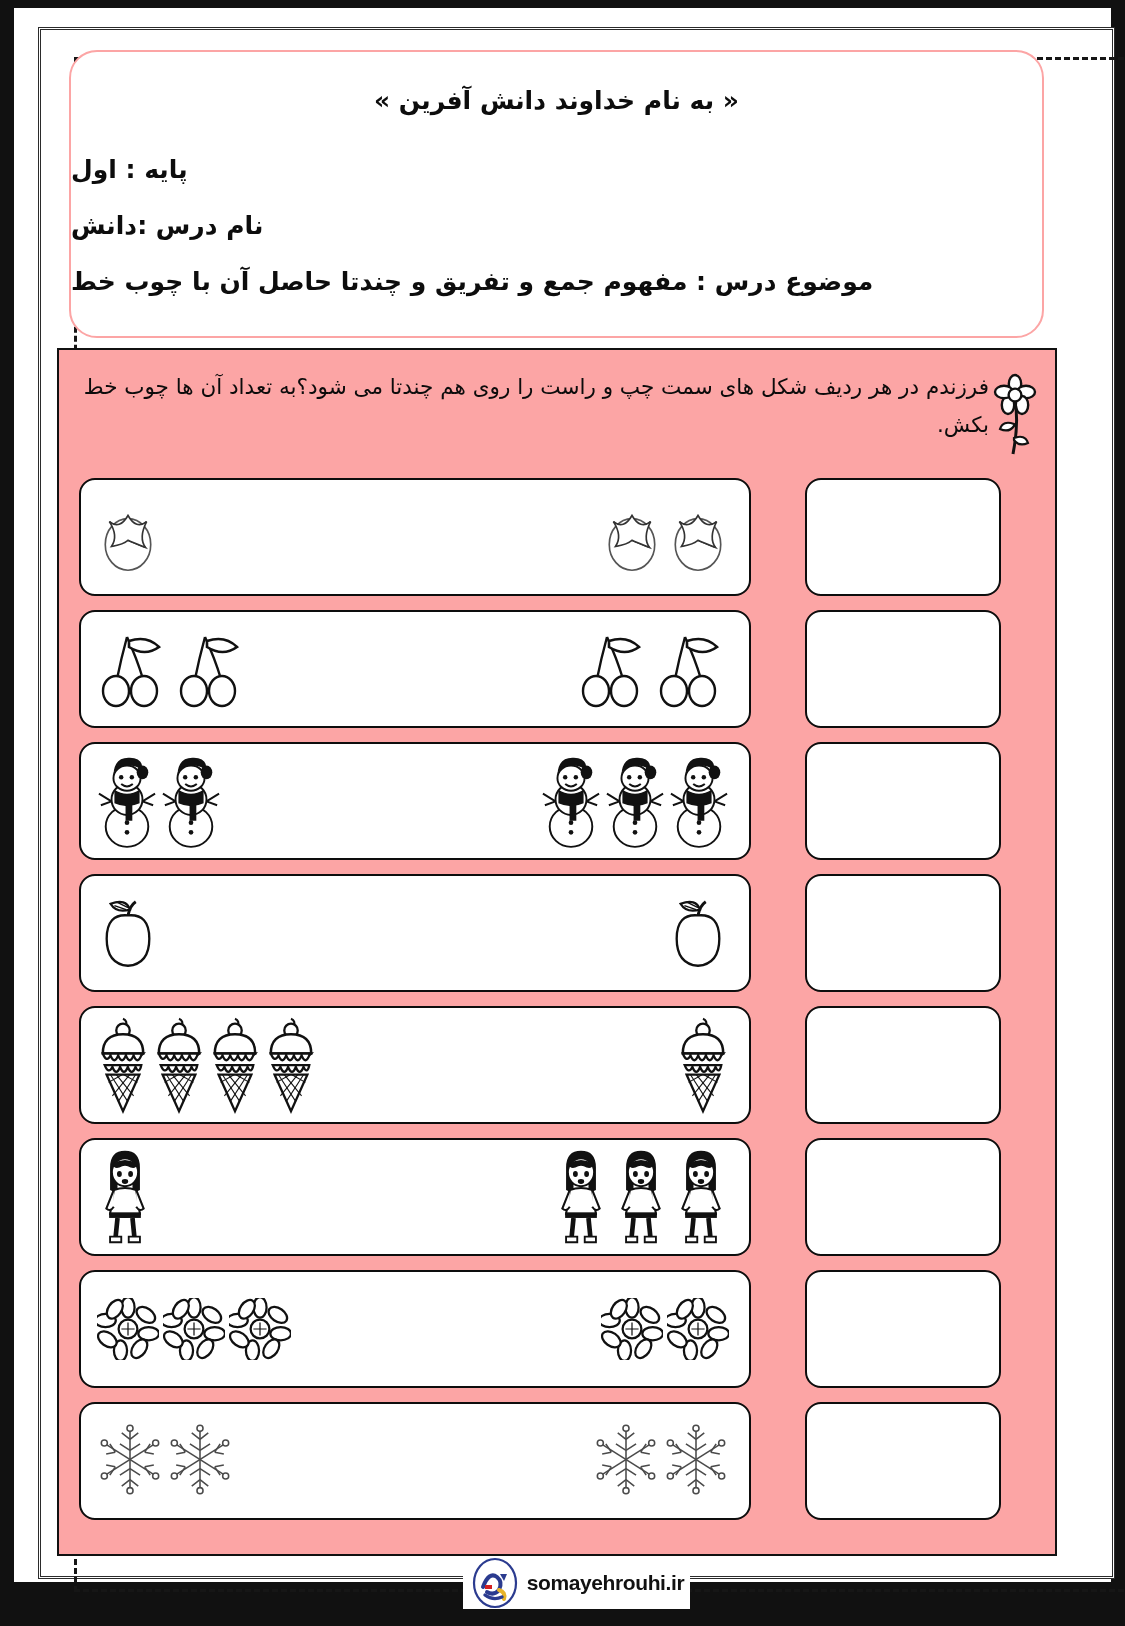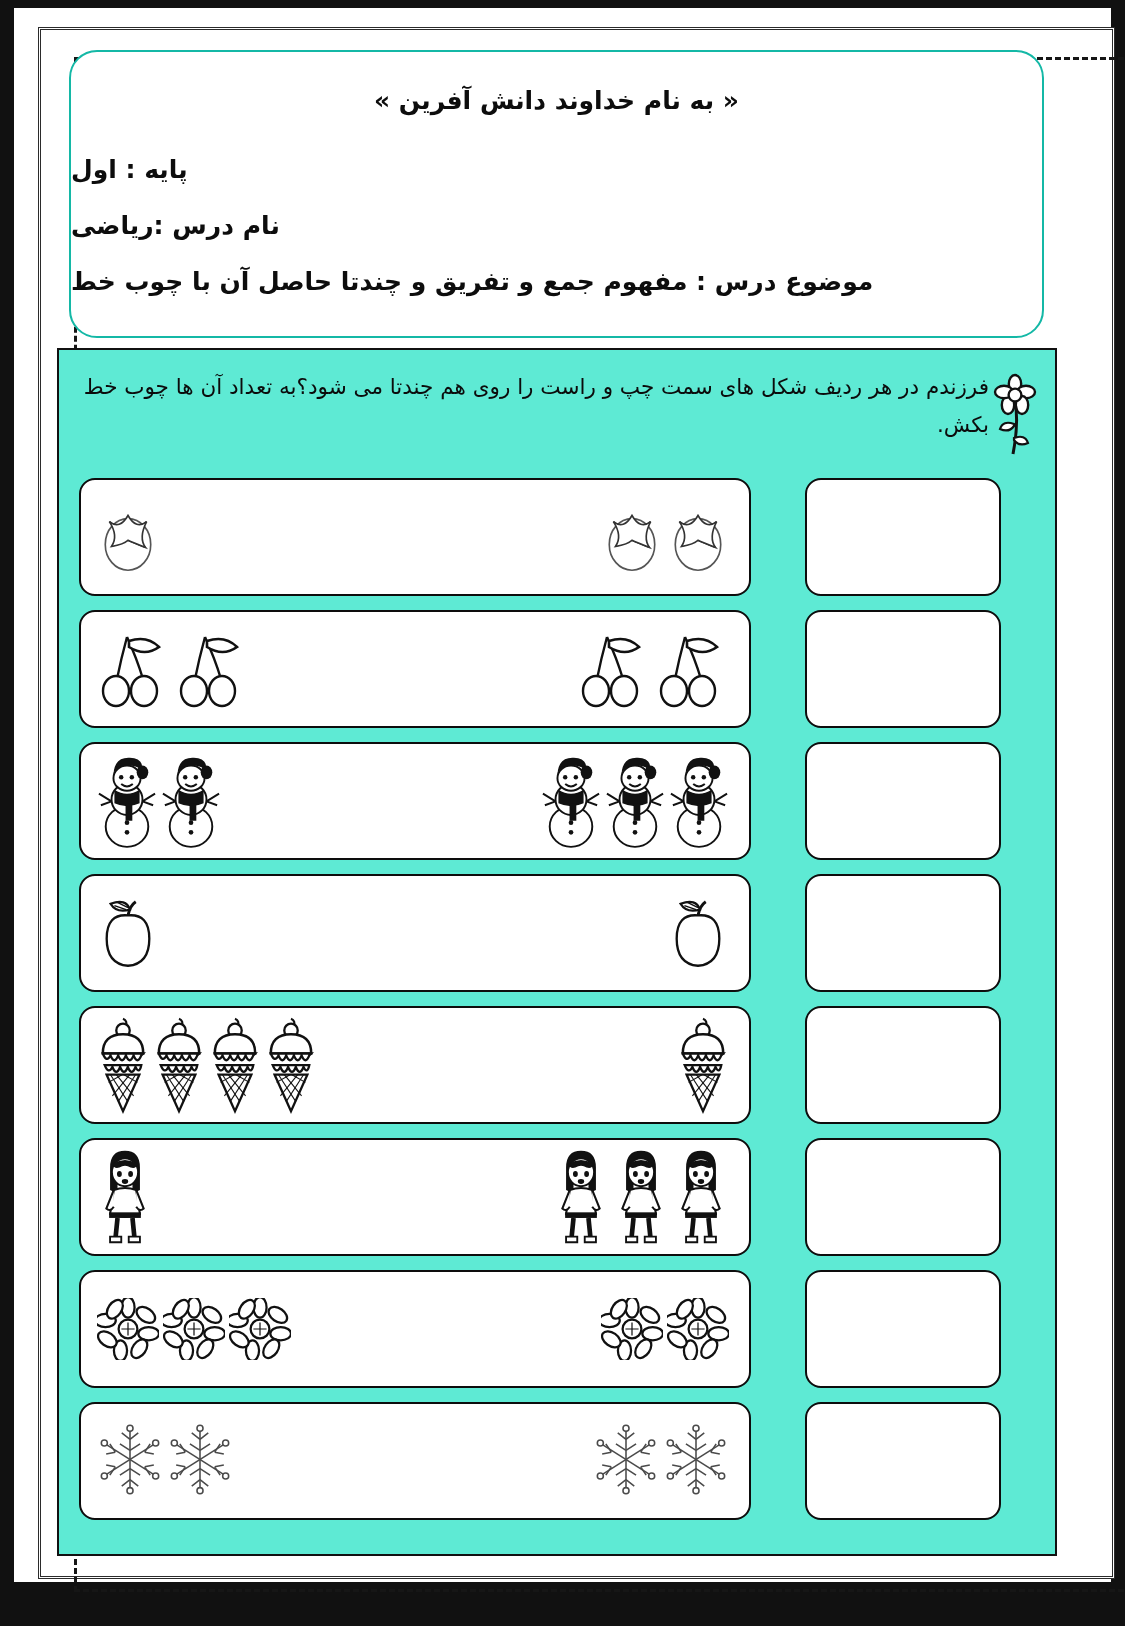--- a/index.html
+++ b/index.html
@@ -43,21 +43,21 @@
     width: 1059px; height: 1535px;
     border: 3px dashed #161616;
     box-sizing: border-box;
   }
 
   
   .header-card {
     position: absolute;
     left: 55px; top: 42px;
     width: 975px; height: 288px;
-    border: 2px solid #14b8a6;
+    border: 2px solid #fca5a5;
     border-radius: 28px;
     box-sizing: border-box;
     background: #fff;
     direction: rtl;
   }
   .bismillah {
     text-align: center;
     font-size: 25px;
     font-weight: bold;
     color: #0d0d0d;
@@ -76,21 +76,21 @@
   }
   .hdr-line.l1 { margin-top: 40px; }
 
   
   .body-card {
     position: absolute;
     left: 43px; top: 340px;
     width: 1000px; height: 1208px;
     border: 2px solid #111;
     box-sizing: border-box;
-    background: #5eead4;
+    background: #fca5a5;
   }
 
   .instruction-wrap {
     position: absolute;
     left: 20px; top: 18px;
     width: 960px;
     direction: rtl;
     display: flex;
     align-items: flex-start;
     justify-content: flex-start;
@@ -196,21 +196,21 @@
 
 <div class="page-outer">
   <div class="page-white">
     <div class="page-thinframe">
       <div class="page-dashframe"></div>
     </div>
 
     <div class="header-card">
       <div class="bismillah">« به نام خداوند دانش آفرین »</div>
       <div class="hdr-line l1">پایه : اول</div>
-      <div class="hdr-line">نام درس :ریاضی</div>
+      <div class="hdr-line">نام درس :دانش</div>
       <div class="hdr-line">موضوع درس : مفهوم جمع و تفریق و چندتا حاصل آن با چوب خط</div>
     </div>
 
     <div class="body-card">
 
       <div class="instruction-wrap">
         <div class="flower-deco">
           <svg class="icon-svg" viewBox="0 0 44 86" width="44" height="86">
             <g fill="#ffffff" stroke="#111" stroke-width="2.4">
               <ellipse cx="22" cy="12" rx="6.2" ry="9"></ellipse>
@@ -833,16 +833,29 @@
                 </span>
               </div>
             </div>
             <div class="answer-box"></div>
           </div>
         </div>
     </div>
 
     <div class="footer">
       <div class="footer-rule"></div>
+      <div class="footer-inner">
+        <div class="footer-logo">
+          <svg class="icon-svg" viewBox="0 0 52 52" width="52" height="52">
+            <ellipse cx="26" cy="26" rx="21" ry="24" fill="#fff" stroke="#2b3b8f" stroke-width="2.2"></ellipse>
+            <path d="M14 30 Q20 14 28 20 Q34 25 30 33 Q25 39 18 35" fill="none" stroke="#2b3b8f" stroke-width="4" stroke-linecap="round"></path>
+            <path d="M31 17 L38 17 L35 24 Z" fill="#2b3b8f"></path>
+            <rect x="16" y="28" width="7" height="4" fill="#d32020"></rect>
+            <path d="M30 33 Q37 35 35 42" fill="none" stroke="#e8b42a" stroke-width="4" stroke-linecap="round"></path>
+            <path d="M16 38 Q24 44 33 40" fill="none" stroke="#2b3b8f" stroke-width="3.4" stroke-linecap="round"></path>
+          </svg>
+        </div>
+        <div class="footer-text">somayehrouhi.ir</div>
+      </div>
     </div>
 
   </div>
 </div>
 
 </body></html>

